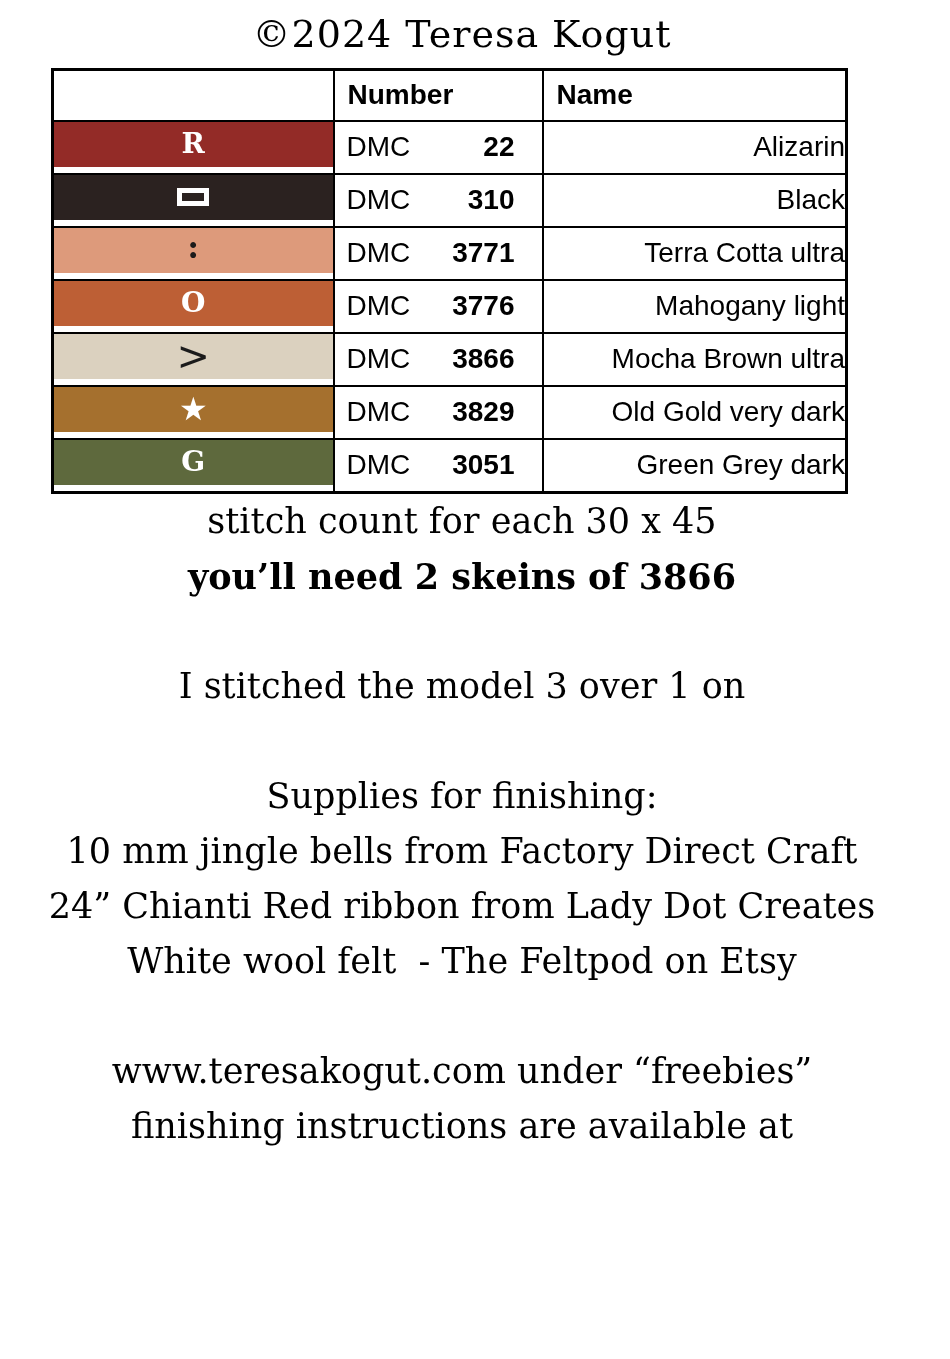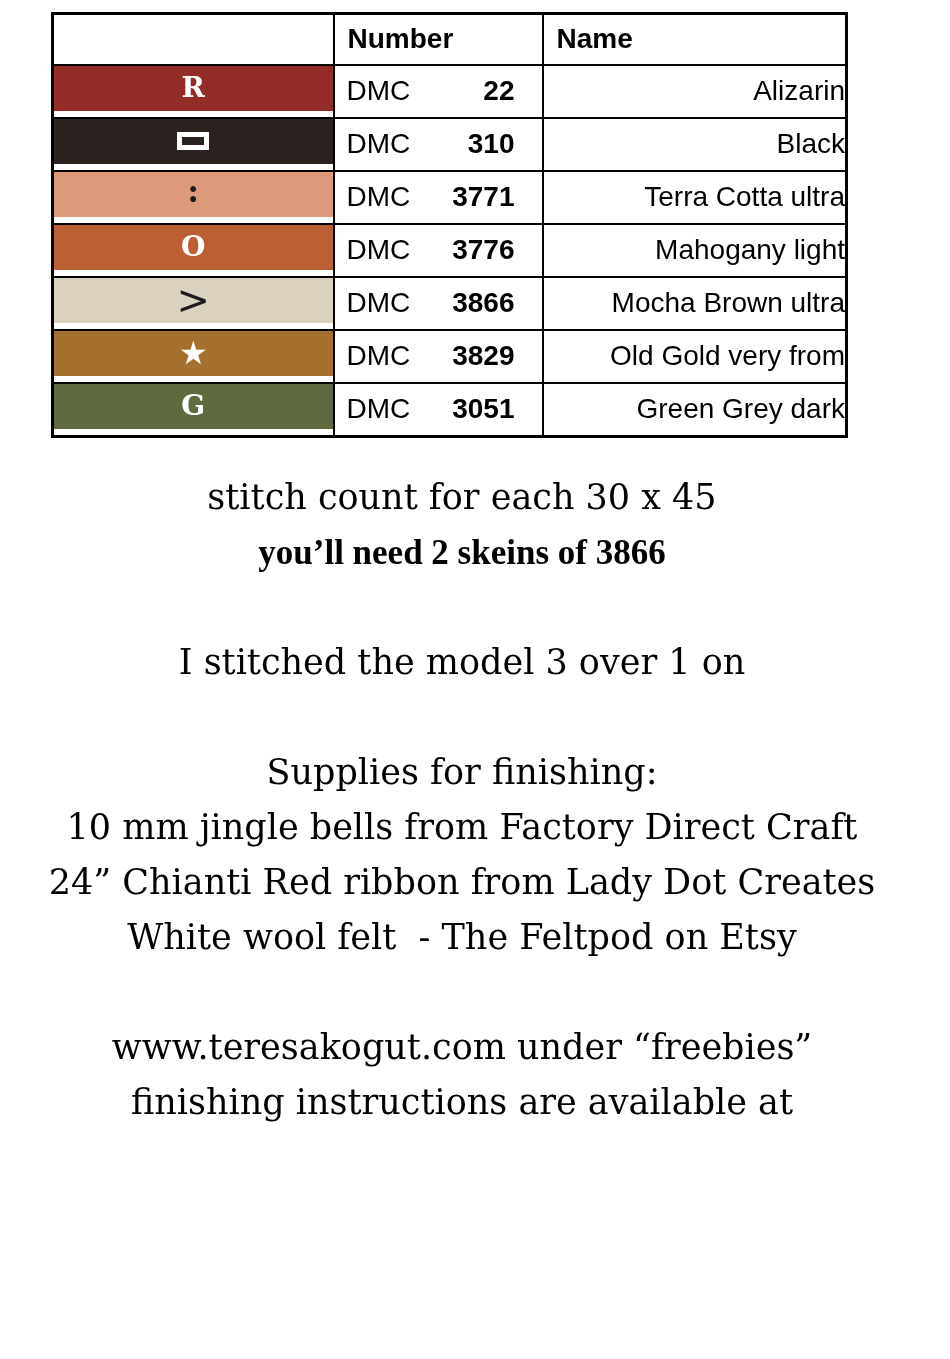--- a/index.html
+++ b/index.html
@@ -81,36 +81,37 @@
     display: inline-block;
     width: 32px;
     height: 18px;
     border: 5px solid #ffffff;
   }
   td.num-cell { padding-left: 12px; }
   .brand { display: inline-block; width: 80px; }
   .num   { display: inline-block; width: 88px; text-align: right; font-weight: bold; }
   td.name-cell { padding-left: 13px; text-align: right; }
 
-  .notes { margin-top: 32px; }
+  .notes { }
   .note-block { margin-bottom: 55px; }
   .note-line {
     text-align: center;
     font-size: 35px;
     line-height: 55px;
     white-space: pre-wrap;
     font-family: "DejaVu Serif", serif;
   }
-  .note-line.bold { font-weight: bold; font-family: Liberation Serif, serif; }
+  .note-line.bold { font-weight: bold; }
 </style>
 </head>
 <body>
 
 <div class="page">
 
+  <div class="title">©2024 Teresa Kogut</div>
 
   <table class="legend-table">
     <colgroup>
         <col class="c-sym">
         <col class="c-num">
         <col class="c-name">
       </colgroup>
     <tbody>
         <tr>
       <th></th>
@@ -180,21 +181,21 @@
 
     <tr>
       <td class="swatch-cell">
         <div class="swatch" style="background-color: rgb(165, 112, 46);">
           <span class="sym-star" style="color: rgb(255, 255, 255);">★</span>
         </div>
       </td>
       <td class="num-cell">
         <span class="brand">DMC</span><span class="num">3829</span>
       </td>
-      <td class="name-cell">Old Gold very from</td>
+      <td class="name-cell">Old Gold very dark</td>
     </tr>
 
     <tr>
       <td class="swatch-cell">
         <div class="swatch" style="background-color: rgb(94, 105, 61);">
           <span class="sym-letter" style="color: rgb(255, 255, 255);">G</span>
         </div>
       </td>
       <td class="num-cell">
         <span class="brand">DMC</span><span class="num">3051</span>

